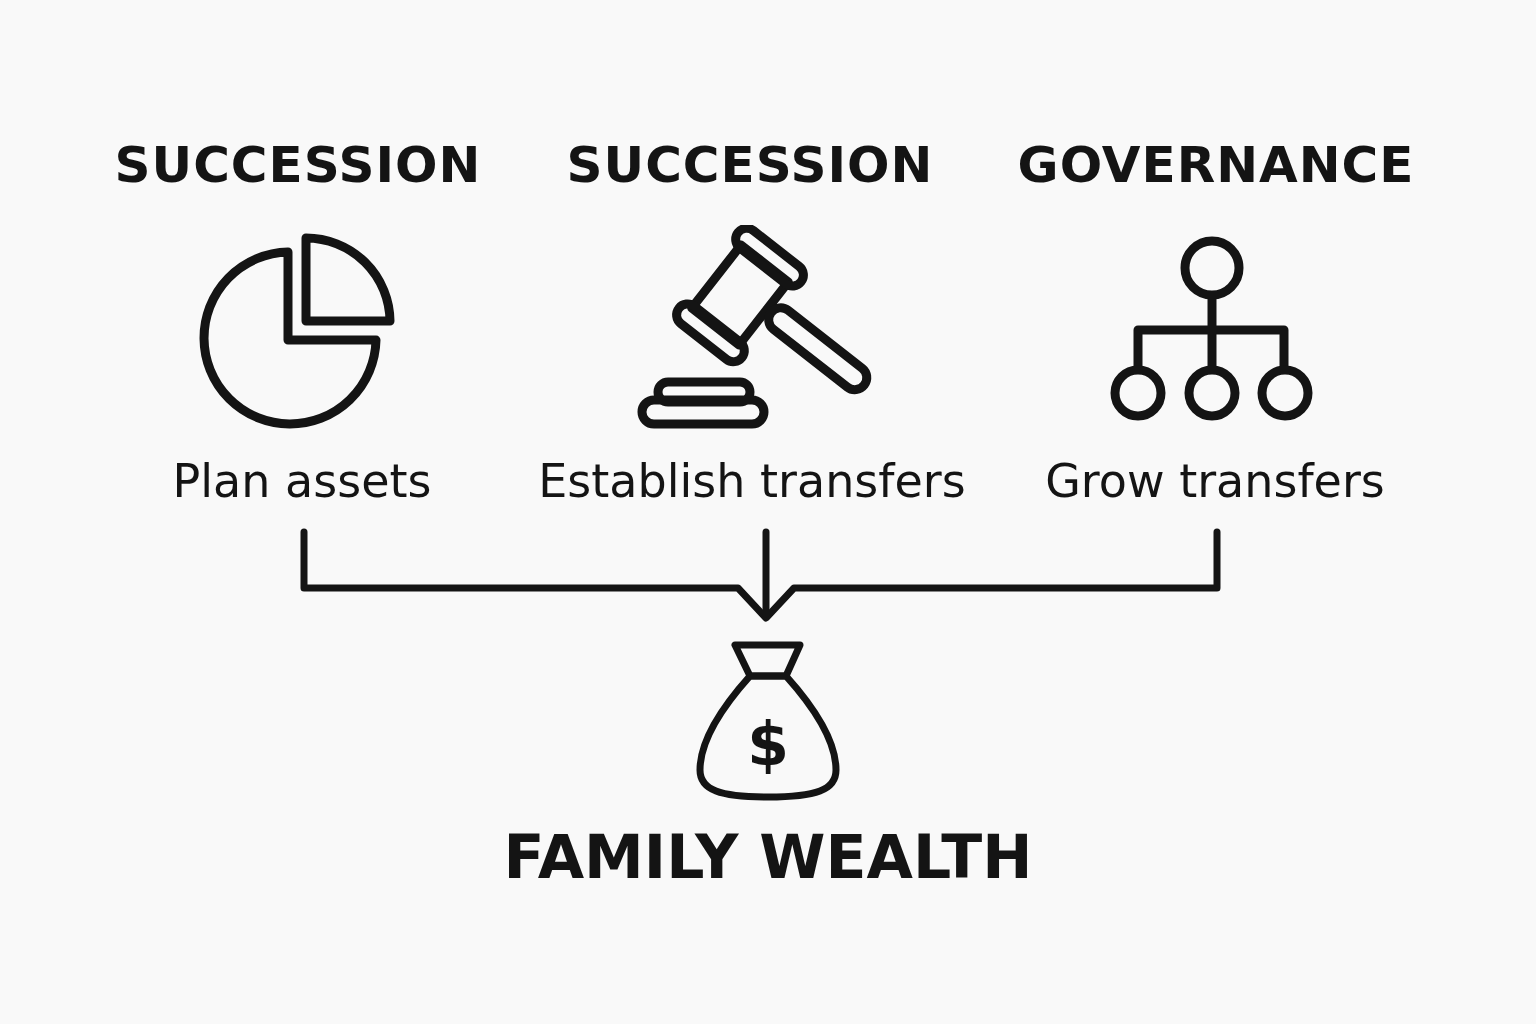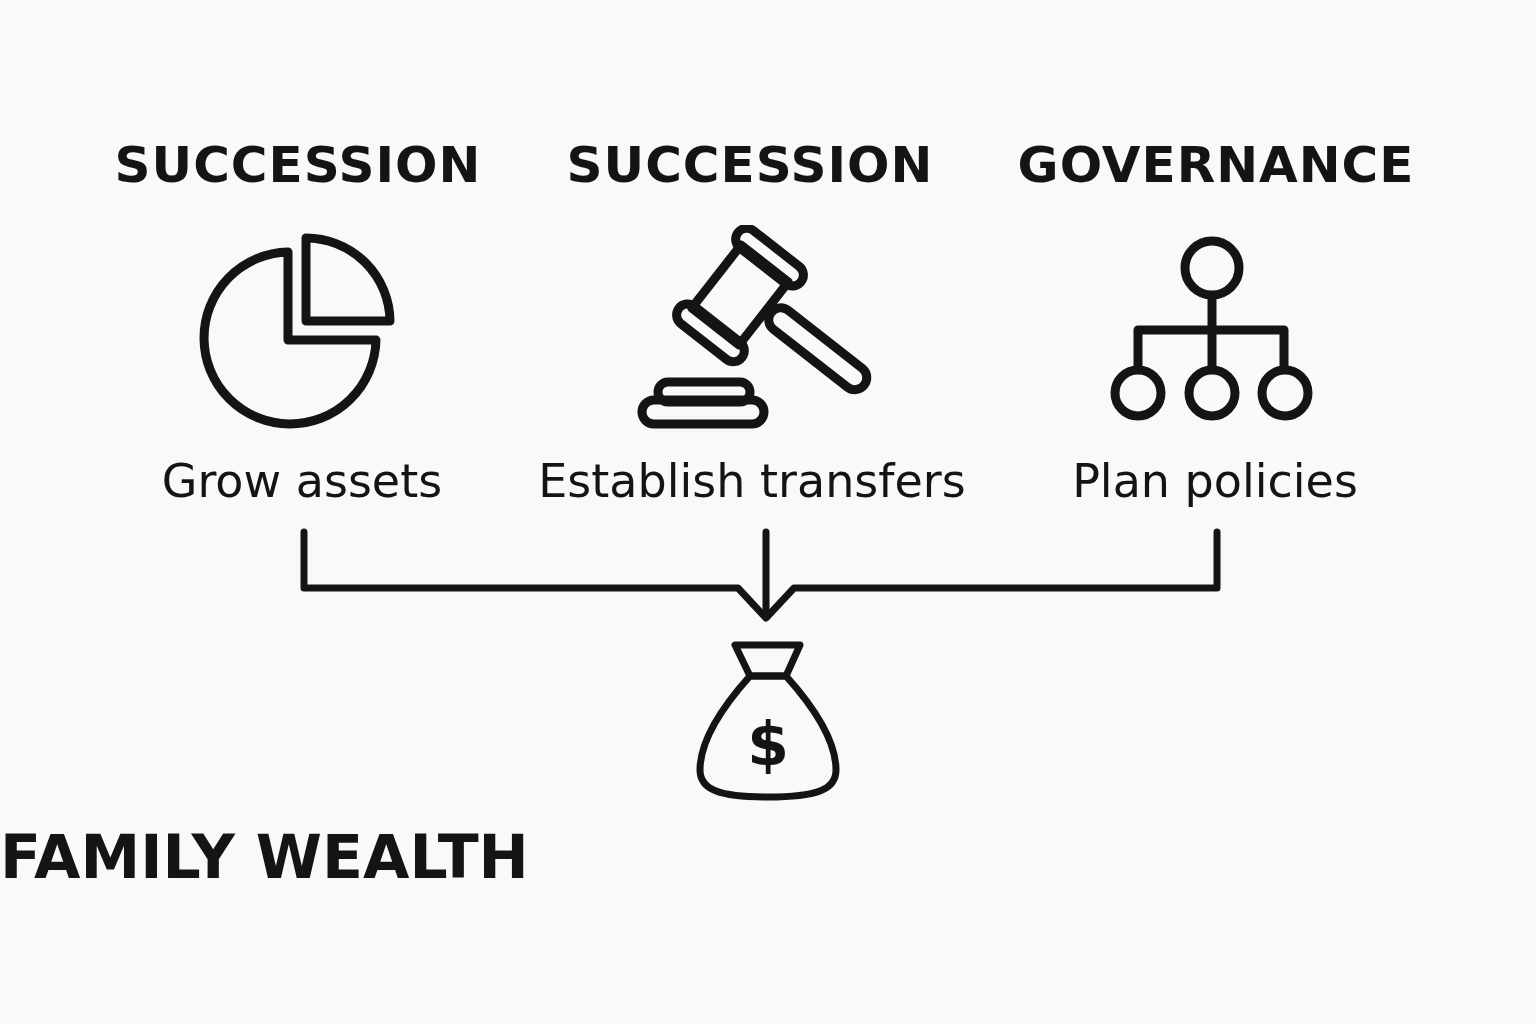--- a/index.html
+++ b/index.html
@@ -13,21 +13,21 @@
     letter-spacing: 1px; text-align: center; width: 420px; margin-left: -210px;
     font-family: "DejaVu Sans", sans-serif;
   }
   .sub {
     position: absolute; top: 454px; font-size: 46px; text-align: center;
     width: 460px; margin-left: -230px; font-family: "DejaVu Sans", sans-serif;
   }
   .icon { position: absolute; }
   svg { display: block; }
   .title {
-    position: absolute; top: 822px; left: 0; width: 1536px; text-align: left;
+    position: absolute; top: 822px; left: 0; width: 1536px; text-align: center;
     font-weight: bold; font-size: 60px; font-family: "DejaVu Sans", sans-serif;
   }
 </style>
 </head>
 <body>
 
 <div class="heading" style="left:298px;">SUCCESSION</div>
 <div class="heading" style="left:750px;">SUCCESSION</div>
 <div class="heading" style="left:1216px;">GOVERNANCE</div>
 
@@ -62,23 +62,23 @@
     <line x1="1212" y1="295" x2="1212" y2="330"></line>
     <polyline points="1138,372 1138,330 1284,330 1284,372"></polyline>
     <line x1="1212" y1="330" x2="1212" y2="372"></line>
     <circle cx="1138" cy="393" r="23"></circle>
     <circle cx="1212" cy="393" r="23"></circle>
     <circle cx="1285" cy="393" r="23"></circle>
   </g>
 </svg>
 </div>
 
-<div class="sub" style="left:302px;">Grow assets</div>
+<div class="sub" style="left:302px;">Plan assets</div>
 <div class="sub" style="left:752px;">Establish transfers</div>
-<div class="sub" style="left:1215px;">Plan policies</div>
+<div class="sub" style="left:1215px;">Grow transfers</div>
 
 <div class="icon" style="left:0;top:520px;">
 <svg width="1536" height="110" viewBox="0 520 1536 110">
   <g fill="none" stroke="#141414" stroke-width="7" stroke-linejoin="round" stroke-linecap="round">
     <polyline points="304,532 304,588 738,588 766,618 794,588 1217,588 1217,532"></polyline>
     <line x1="766" y1="532" x2="766" y2="614"></line>
   </g>
 </svg>
 </div>
 

